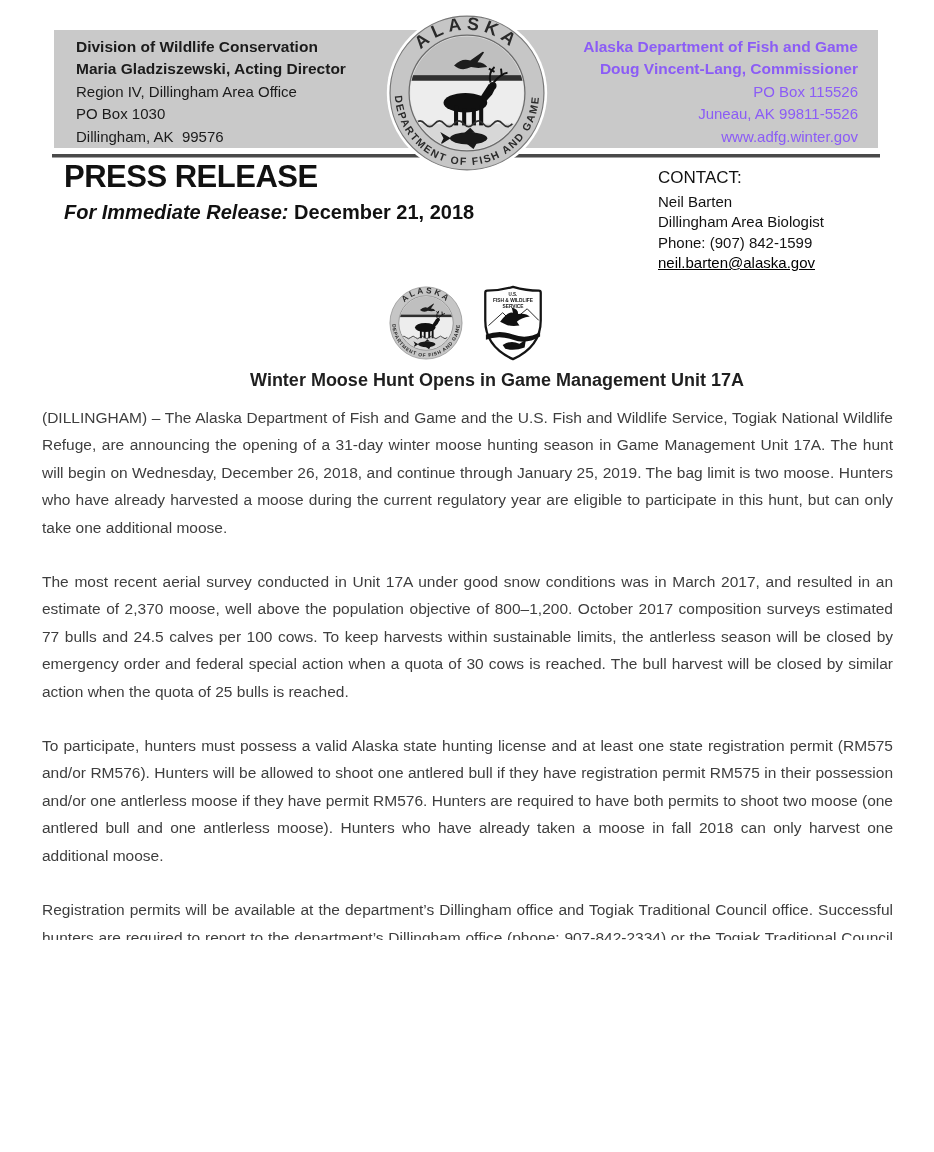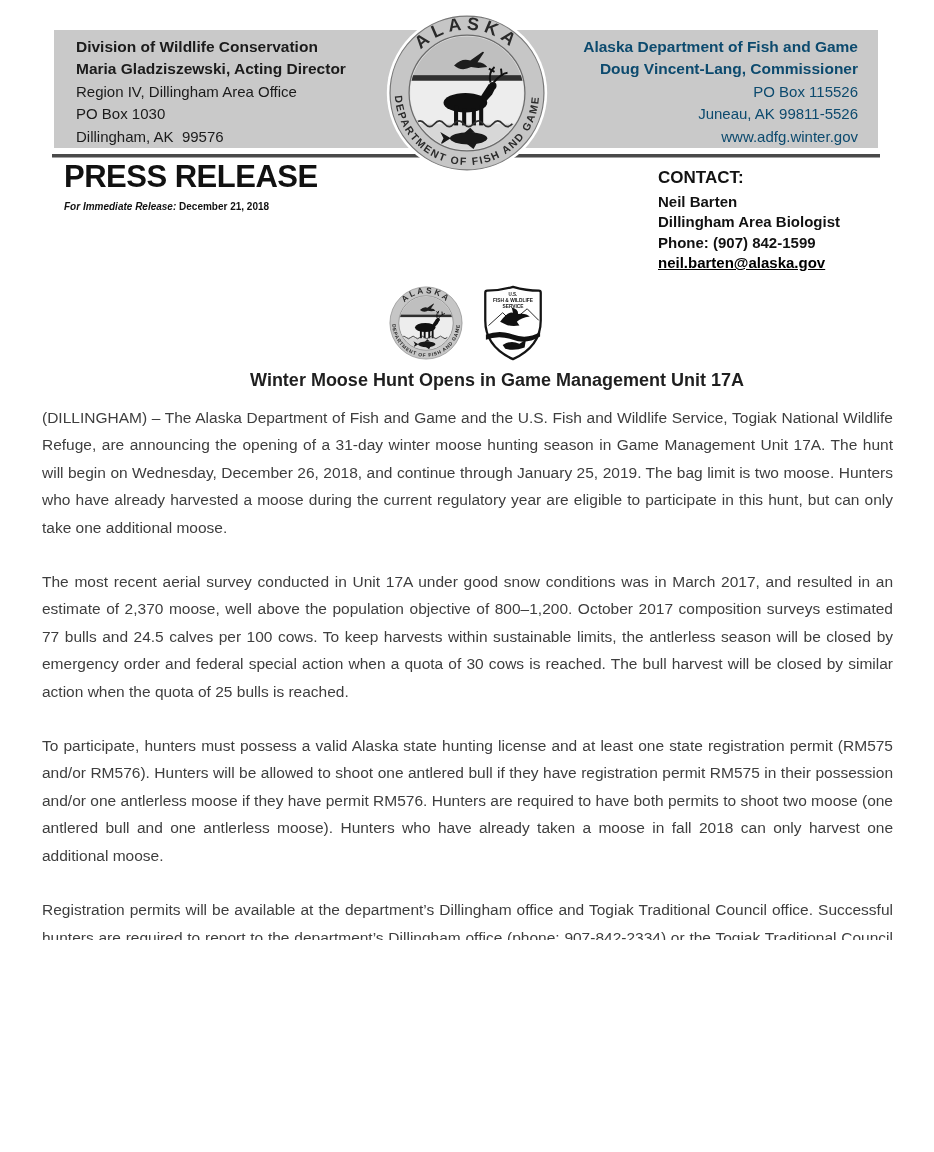--- a/index.html
+++ b/index.html
@@ -7,33 +7,33 @@
     position:relative; width:934px; height:940px; background:#ffffff;
     font-family:"Liberation Sans", sans-serif; color:#3e3e3e; overflow:hidden;
   }
 
   
   .band { position:absolute; left:54px; top:30px; width:824px; height:118px; background:#c9c9c9; }
   .rule { position:absolute; left:52px; top:154px; width:828px; height:3px;
           background:#4a4a4a; border-bottom:1px solid #a2a2a2; }
 
   .hdr-left  { position:absolute; left:76px;  top:36px; font-size:15px; line-height:22.4px; color:#1b1b1b; }
-  .hdr-right { position:absolute; right:76px; top:36px; font-size:15px; line-height:22.4px; color:#0c4a6e; text-align:right; }
+  .hdr-right { position:absolute; right:76px; top:36px; font-size:15px; line-height:22.4px; color:#8b5cf6; text-align:right; }
   .hdr-b { font-weight:bold; font-size:15.5px; }
 
   .seal-big   { position:absolute; left:386px; top:12px; }
 
   
   .pr-block { position:absolute; left:64px; top:160px; color:#111; }
   .pr-title { font-size:31px; font-weight:bold; letter-spacing:-0.5px; line-height:34px; }
-  .pr-date  { margin-top:7px; font-size:10px; }
+  .pr-date  { margin-top:7px; font-size:20px; }
   .pr-date .lbl { font-weight:bold; font-style:italic; }
   .pr-date .val { font-weight:bold; }
 
-  .contact  { position:absolute; left:658px; top:168px; font-size:15px; line-height:20.5px; font-weight:bold; color:#121212; }
+  .contact  { position:absolute; left:658px; top:168px; font-size:15px; line-height:20.5px; font-weight:normal; color:#121212; }
   .contact .c-head { font-size:17px; margin-bottom:3px; }
   .contact a { color:#000000; text-decoration:underline; cursor:pointer; }
 
   
   .logo-row { position:absolute; top:283px; left:0; width:100%;
               display:flex; justify-content:center; align-items:center; gap:16px; }
 
   
   .title { position:absolute; top:370px; left:0; width:100%; text-align:center;
            font-size:18px; font-weight:bold; color:#1f1f1f;margin-left:30px; }

